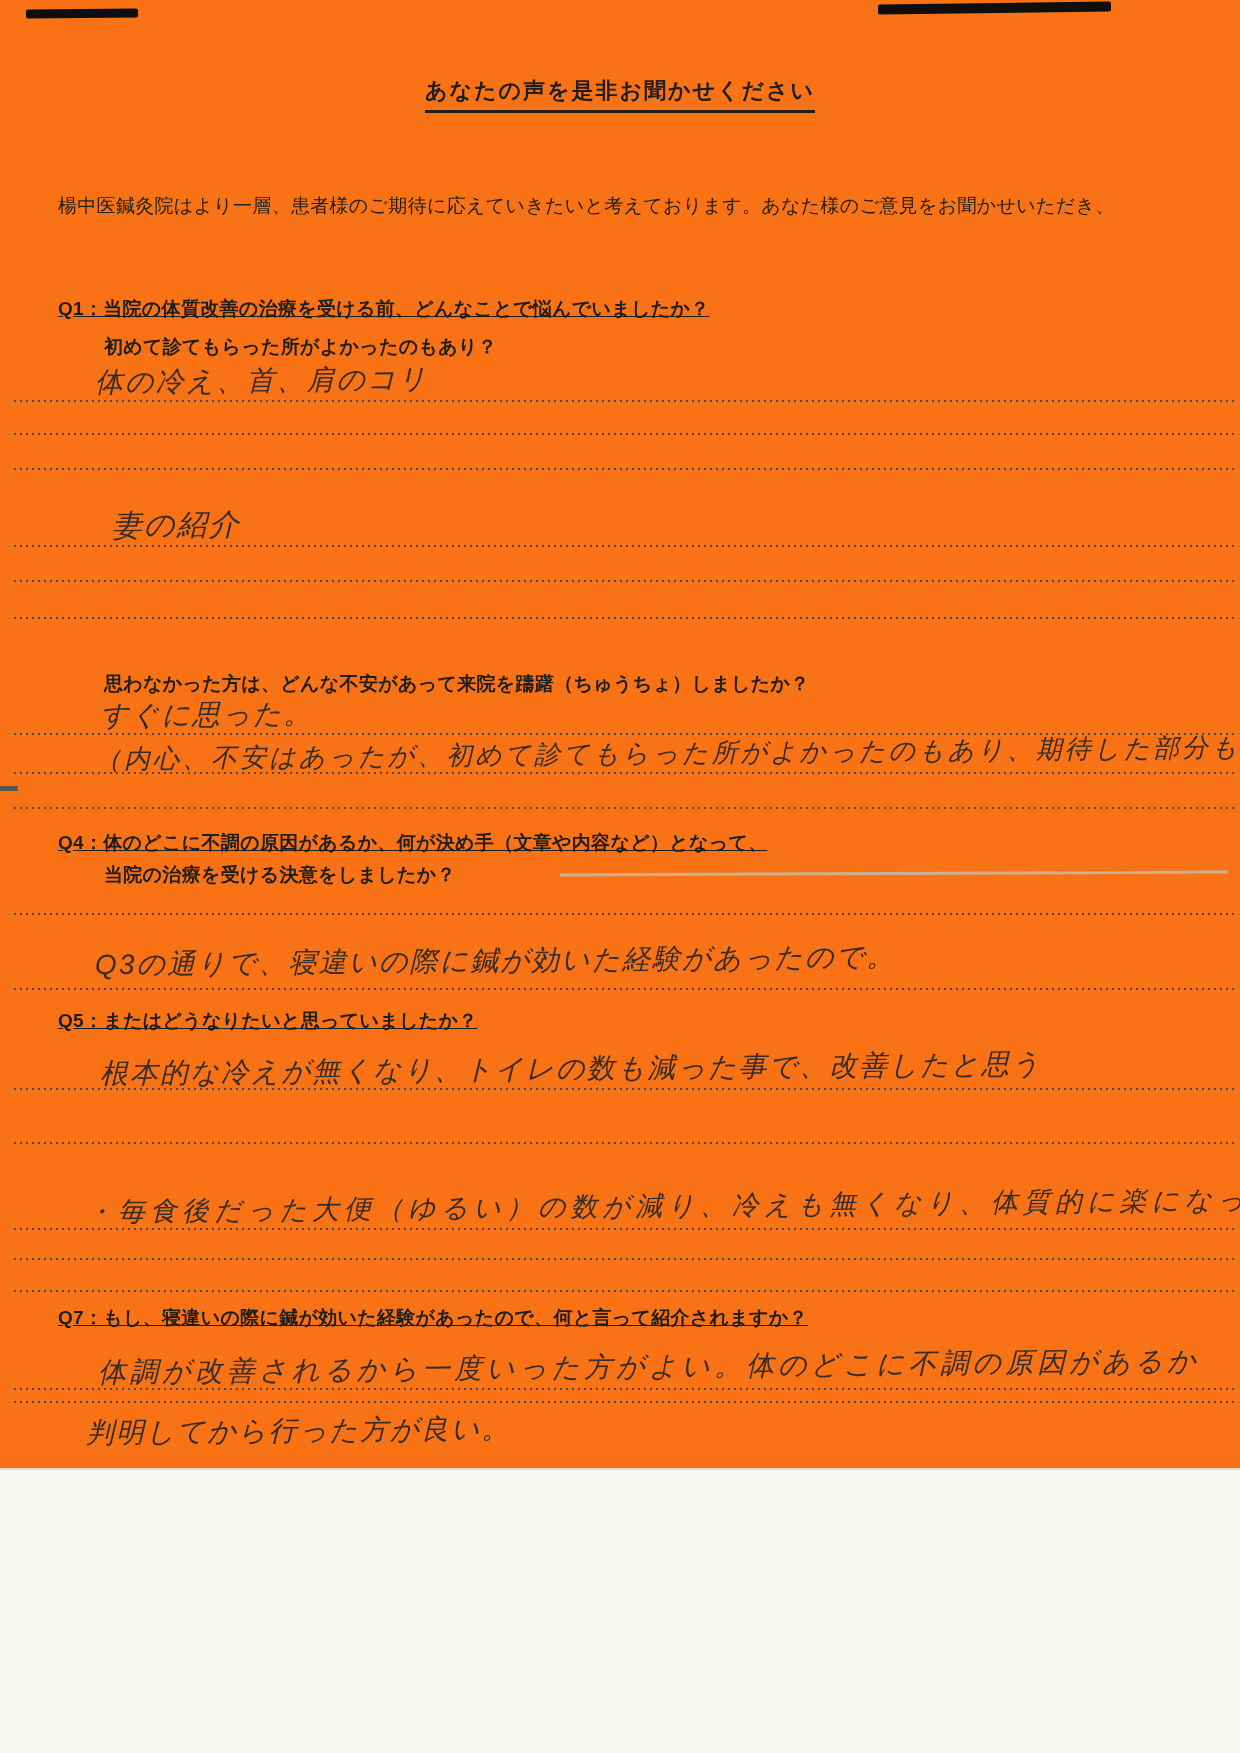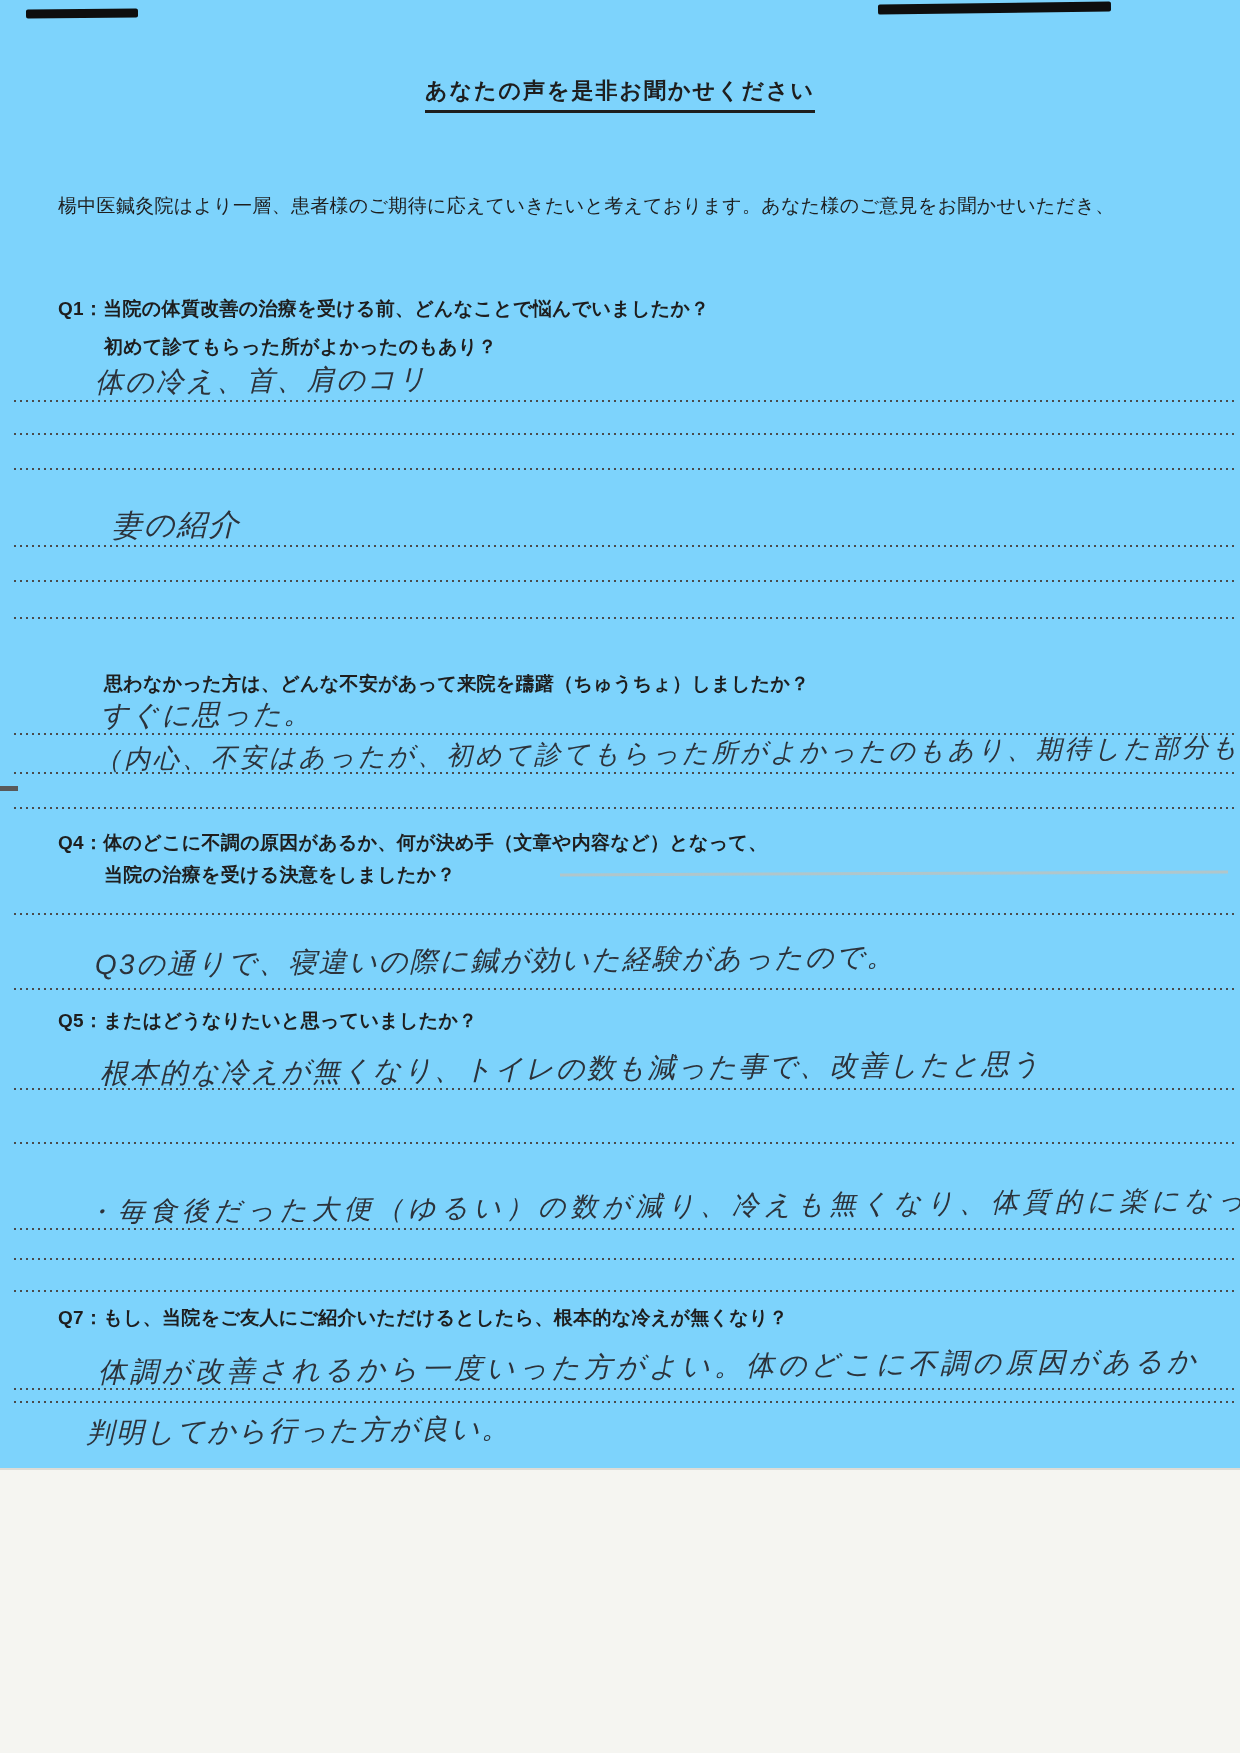--- a/index.html
+++ b/index.html
@@ -1,32 +1,32 @@
 <!DOCTYPE html>
 <html><head>
 <meta charset="utf-8">
 <style>
   html,body{margin:0;padding:0;background:#e9e9e7;}
   .paper{
     position:relative;width:1240px;height:1753px;margin:0 auto;
-    background:#7dd3fc;overflow:hidden;
+    background:#f97316;overflow:hidden;
     font-family:"Liberation Sans","DejaVu Sans",sans-serif;color:#1e1e1e;
   }
   
   .bar{position:absolute;background:#0e0e0e;border-radius:2px;}
   .bar.tl{left:26px;top:9px;width:112px;height:9px;transform:rotate(-0.6deg);}
   .bar.tr{left:878px;top:3px;width:233px;height:10px;transform:rotate(-0.8deg);}
   .edge-mark{position:absolute;left:0;top:786px;width:18px;height:5px;background:#59595a;}
   .smear{position:absolute;left:560px;top:872px;width:668px;height:3px;background:#c2c2bb;opacity:.75;transform:rotate(-0.25deg);}
   .page-break{position:absolute;left:0;right:0;top:1468px;bottom:0;background:#f5f5f1;border-top:2px solid #dddcd6;}
   
   .title{position:absolute;top:76px;left:0;right:0;text-align:center;font-size:22px;font-weight:bold;letter-spacing:2px;margin:0;}
   .title .tspan{display:inline-block;border-bottom:3px solid #1e1e1e;padding-bottom:4px;}
   .intro{position:absolute;left:58px;font-size:19px;letter-spacing:.3px;white-space:nowrap;text-align:right;}
-  .qlabel{position:absolute;left:58px;font-size:19px;font-weight:bold;letter-spacing:.3px;white-space:nowrap;}
+  .qlabel{position:absolute;left:58px;font-size:19px;font-weight:bold;letter-spacing:.3px;white-space:nowrap;text-decoration:underline;}
   .qsub{position:absolute;left:104px;font-size:19px;font-weight:bold;letter-spacing:.3px;white-space:nowrap;}
   
   .dot{position:absolute;left:14px;right:6px;height:2px;
        background-image:repeating-linear-gradient(to right,#4a4a4a 0 2px,transparent 2px 6px);}
   
   .hand{position:absolute;font-size:28px;color:#26262b;font-style:italic;
         letter-spacing:2px;white-space:nowrap;transform:rotate(-0.6deg);opacity:.92;}
   .clip{right:0;overflow:hidden;}
 </style>
 </head>
@@ -72,19 +72,19 @@
   <div class="qlabel" style="top:1008px">Q5：またはどうなりたいと思っていましたか？</div>
   <div class="hand" style="top:1050px;left:100px">根本的な冷えが無くなり、トイレの数も減った事で、改善したと思う</div>
   <div class="dot" style="top:1088px"></div>
   <div class="dot" style="top:1142px"></div>
 
   <div class="hand clip" style="top:1188px;left:86px;font-size:27px;letter-spacing:5px">・毎食後だった大便（ゆるい）の数が減り、冷えも無くなり、体質的に楽になった。</div>
   <div class="dot" style="top:1228px"></div>
   <div class="dot" style="top:1258px"></div>
   <div class="dot" style="top:1290px"></div>
 
-  <div class="qlabel" style="top:1305px">Q7：もし、当院をご友人にご紹介いただけるとしたら、根本的な冷えが無くなり？</div>
+  <div class="qlabel" style="top:1305px">Q7：もし、寝違いの際に鍼が効いた経験があったので、何と言って紹介されますか？</div>
   <div class="hand" style="top:1348px;left:98px;letter-spacing:4px">体調が改善されるから一度いった方がよい。体のどこに不調の原因があるか</div>
   <div class="dot" style="top:1388px"></div>
   <div class="dot" style="top:1401px"></div>
   <div class="hand" style="top:1412px;left:86px">判明してから行った方が良い。</div>
 
 </div>
 
 </body></html>

